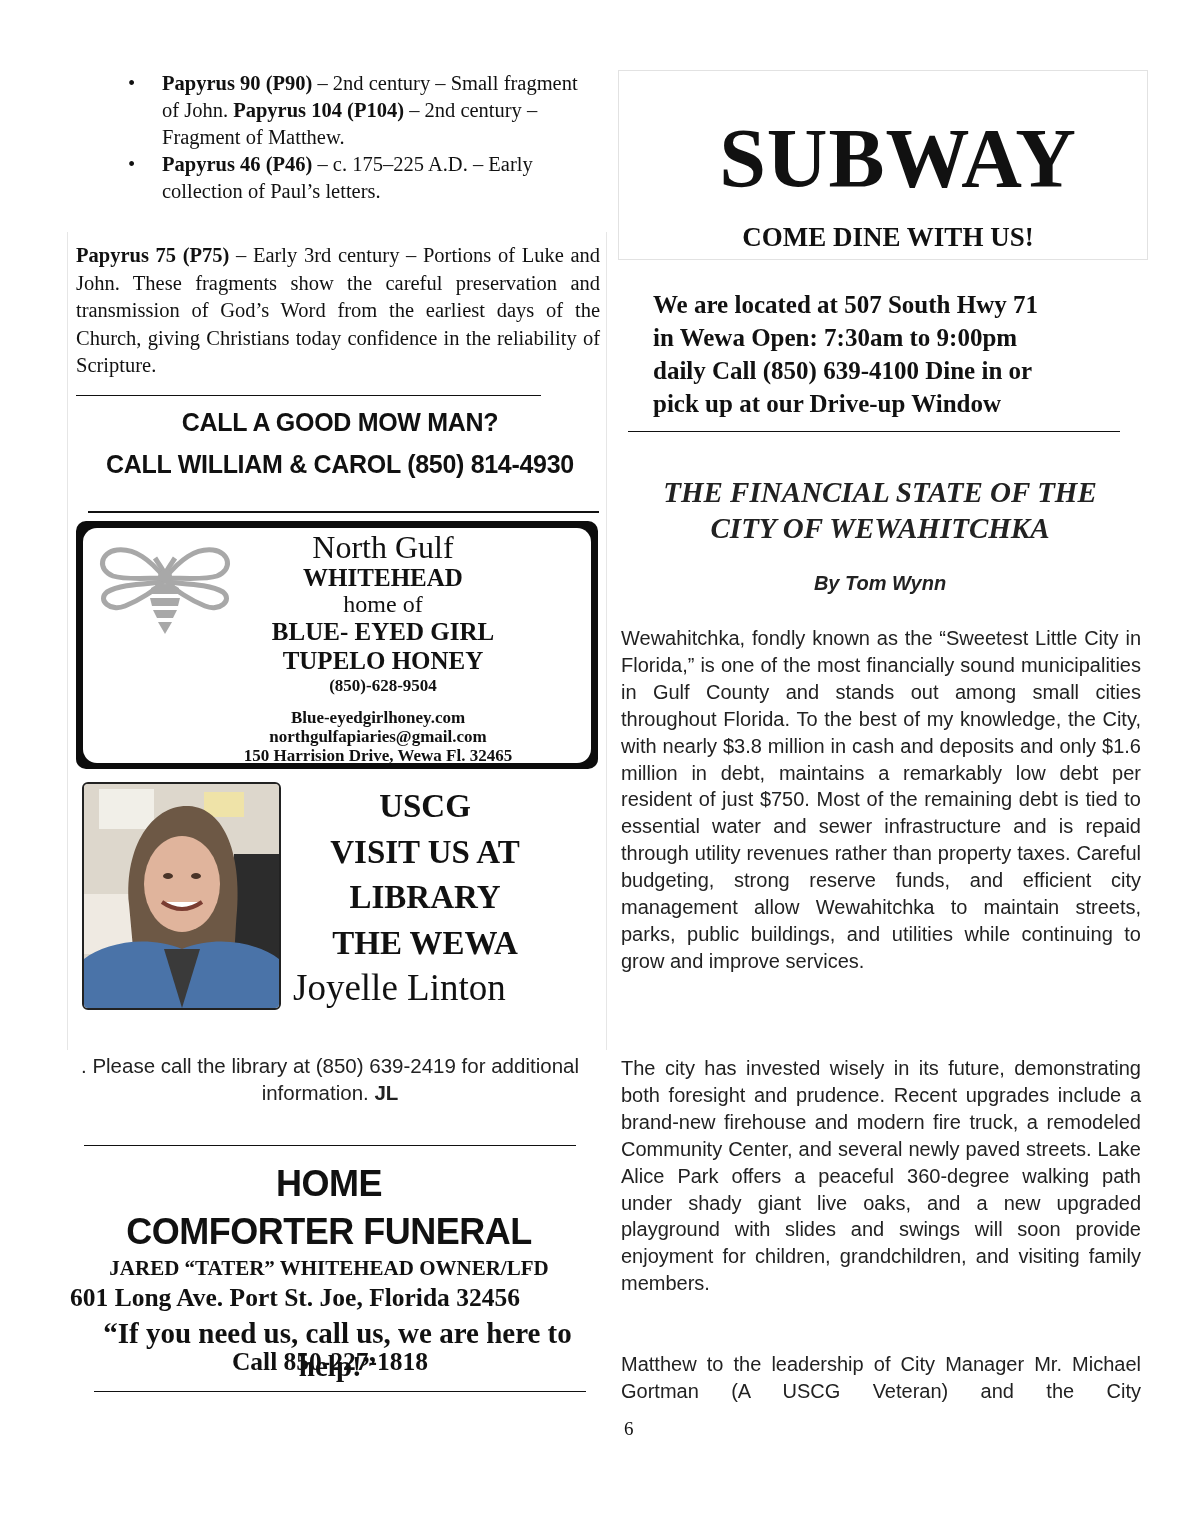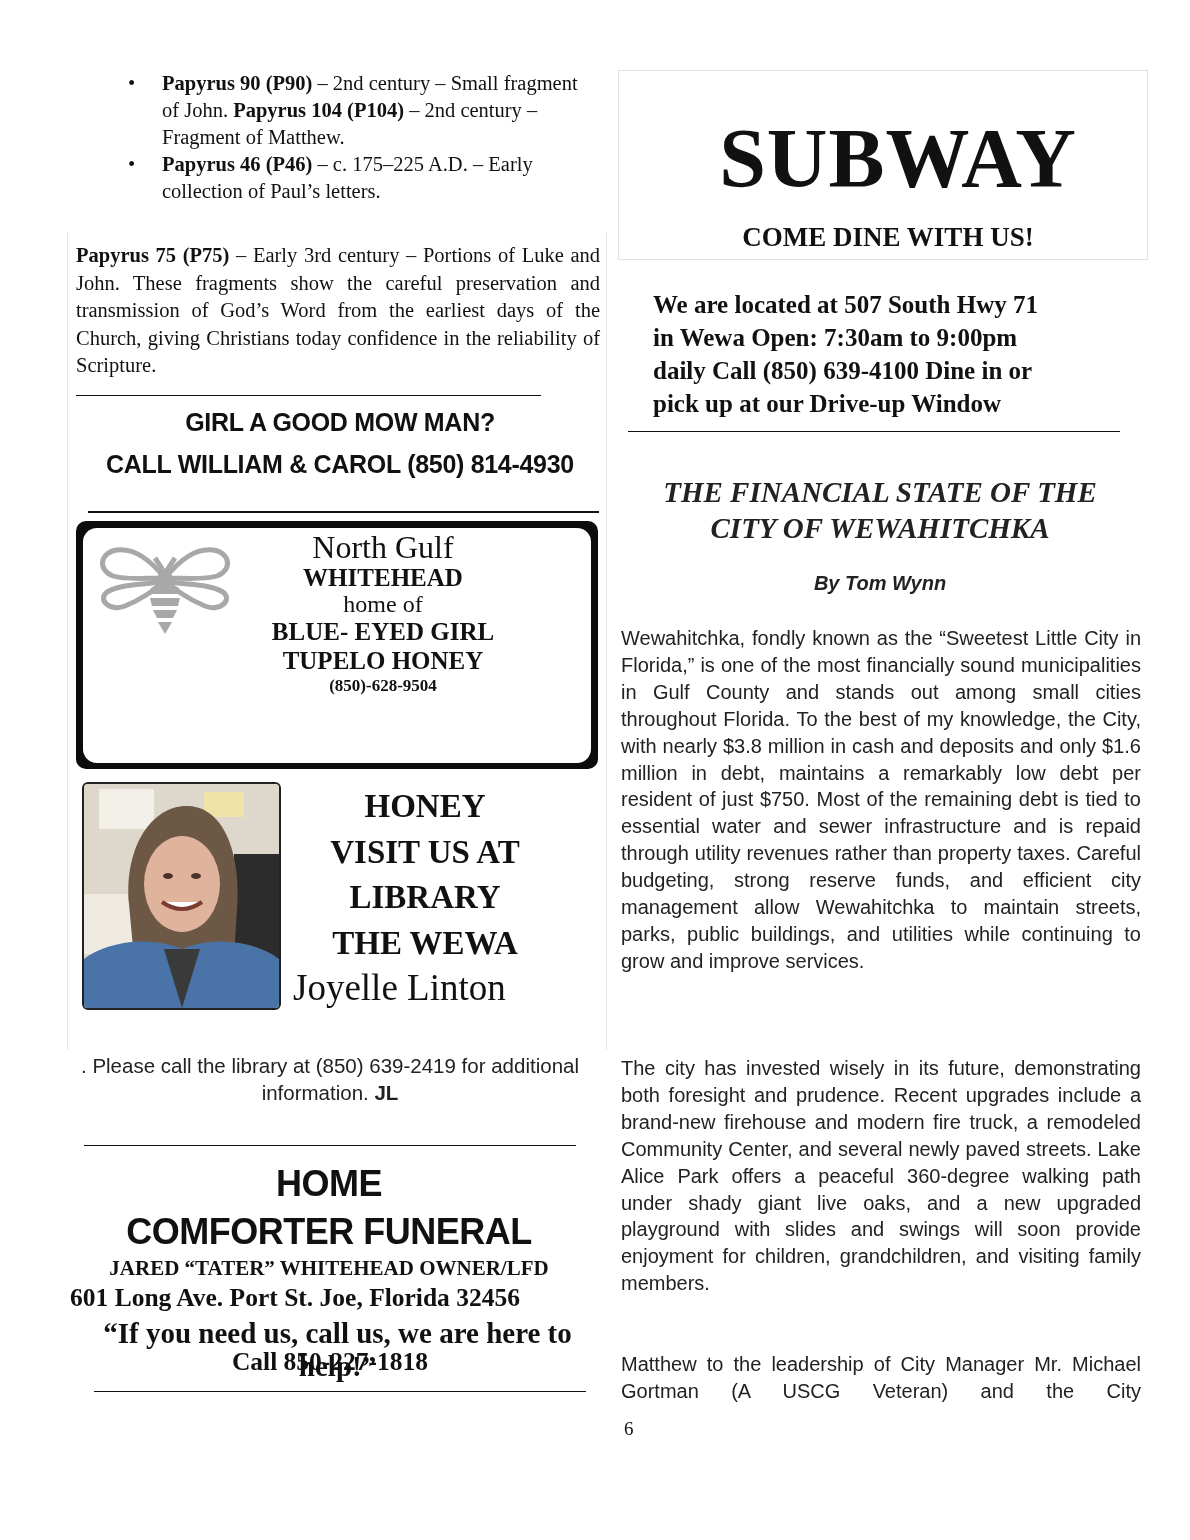--- a/index.html
+++ b/index.html
@@ -76,21 +76,21 @@
     <b>Papyrus 46 (P46)</b><span> – c. 175–225 A.D. – Early collection of Paul’s letters.</span>
   </div>
 </div>
 
 <div class="abs p75 serif">
   <b>Papyrus 75 (P75)</b><span> – Early 3rd century – Portions of Luke and John. These fragments show the careful preservation and transmission of God’s Word from the earliest days of the Church, giving Christians today confidence in the reliability of Scripture.</span>
 </div>
 
 <div class="rule" style="left:76px; top:395px; width:465px;"></div>
 
-<div class="abs mow" style="top:408px;">GIRL A GOOD MOW MAN?</div>
+<div class="abs mow" style="top:408px;">CALL A GOOD MOW MAN?</div>
 <div class="abs mow" style="top:450px;">CALL WILLIAM &amp; CAROL (850) 814-4930</div>
 
 <div class="rule" style="left:88px; top:511px; width:511px; height:2px;"></div>
 
 <div class="abs ad">
   <div class="ad-inner">
     <svg class="bee" viewBox="0 0 140 100">
       <g fill="none" stroke="#a8a8a8" stroke-width="5">
         <path d="M70 38 C55 20 40 8 22 10 C5 12 2 30 18 36 C30 40 50 38 70 38 Z"></path>
         <path d="M70 38 C85 20 100 8 118 10 C135 12 138 30 122 36 C110 40 90 38 70 38 Z"></path>
@@ -108,41 +108,46 @@
       </g>
     </svg>
     <div class="ad-text">
       <div class="ad-l1">North Gulf</div>
       <div class="ad-l2">WHITEHEAD</div>
       <div class="ad-l3">home of</div>
       <div class="ad-l4">BLUE- EYED GIRL</div>
       <div class="ad-l4">TUPELO HONEY</div>
       <div class="ad-l5">(850)-628-9504</div>
     </div>
+    <div style="position:absolute; left:110px; top:180px; width:370px; text-align:center; font-family:'Liberation Serif','DejaVu Serif',serif; font-weight:bold;">
+      <div class="ad-l6">Blue-eyedgirlhoney.com</div>
+      <div class="ad-l6">northgulfapiaries@gmail.com</div>
+      <div class="ad-l6">150 Harrision Drive, Wewa Fl. 32465</div>
+    </div>
   </div>
 </div>
 
 <div class="abs photo" title="Photo of Joyelle Linton">
   <svg width="195" height="224" viewBox="0 0 195 224">
     <rect x="0" y="0" width="195" height="224" fill="#ddd7cc"></rect>
     <rect x="15" y="5" width="55" height="40" fill="#f1efe8"></rect>
     <rect x="120" y="8" width="40" height="25" fill="#efe3a8"></rect>
     <rect x="150" y="70" width="45" height="110" fill="#2c2c2c"></rect>
     <rect x="0" y="110" width="50" height="60" fill="#efeae2"></rect>
     <path d="M45 120 C40 60 70 20 105 22 C140 24 160 70 152 140 L150 175 L50 175 Z" fill="#6d5845"></path>
     <ellipse cx="98" cy="100" rx="38" ry="48" fill="#e0b49c"></ellipse>
     <path d="M78 118 Q98 132 118 118" stroke="#7a3d32" stroke-width="4" fill="#fff"></path>
     <ellipse cx="84" cy="92" rx="5" ry="3" fill="#4a3428"></ellipse>
     <ellipse cx="112" cy="92" rx="5" ry="3" fill="#4a3428"></ellipse>
     <path d="M0 224 L0 175 C20 160 60 150 98 165 C136 150 175 160 195 175 L195 224 Z" fill="#4a73a8"></path>
     <path d="M80 165 L98 224 L116 165 Z" fill="#3a3a3a"></path>
   </svg>
 </div>
 <div class="abs lib-text">
-  <div>HONEY</div>
+  <div>USCG</div>
   <div>VISIT US AT</div>
   <div>LIBRARY</div>
   <div>THE WEWA</div>
 </div>
 <div class="abs lib-name">Joyelle Linton</div>
 
 <div class="abs lib-call sans">
   <span>. Please call the library at (850) 639-2419 for additional information. </span><b>JL</b>
 </div>
 

